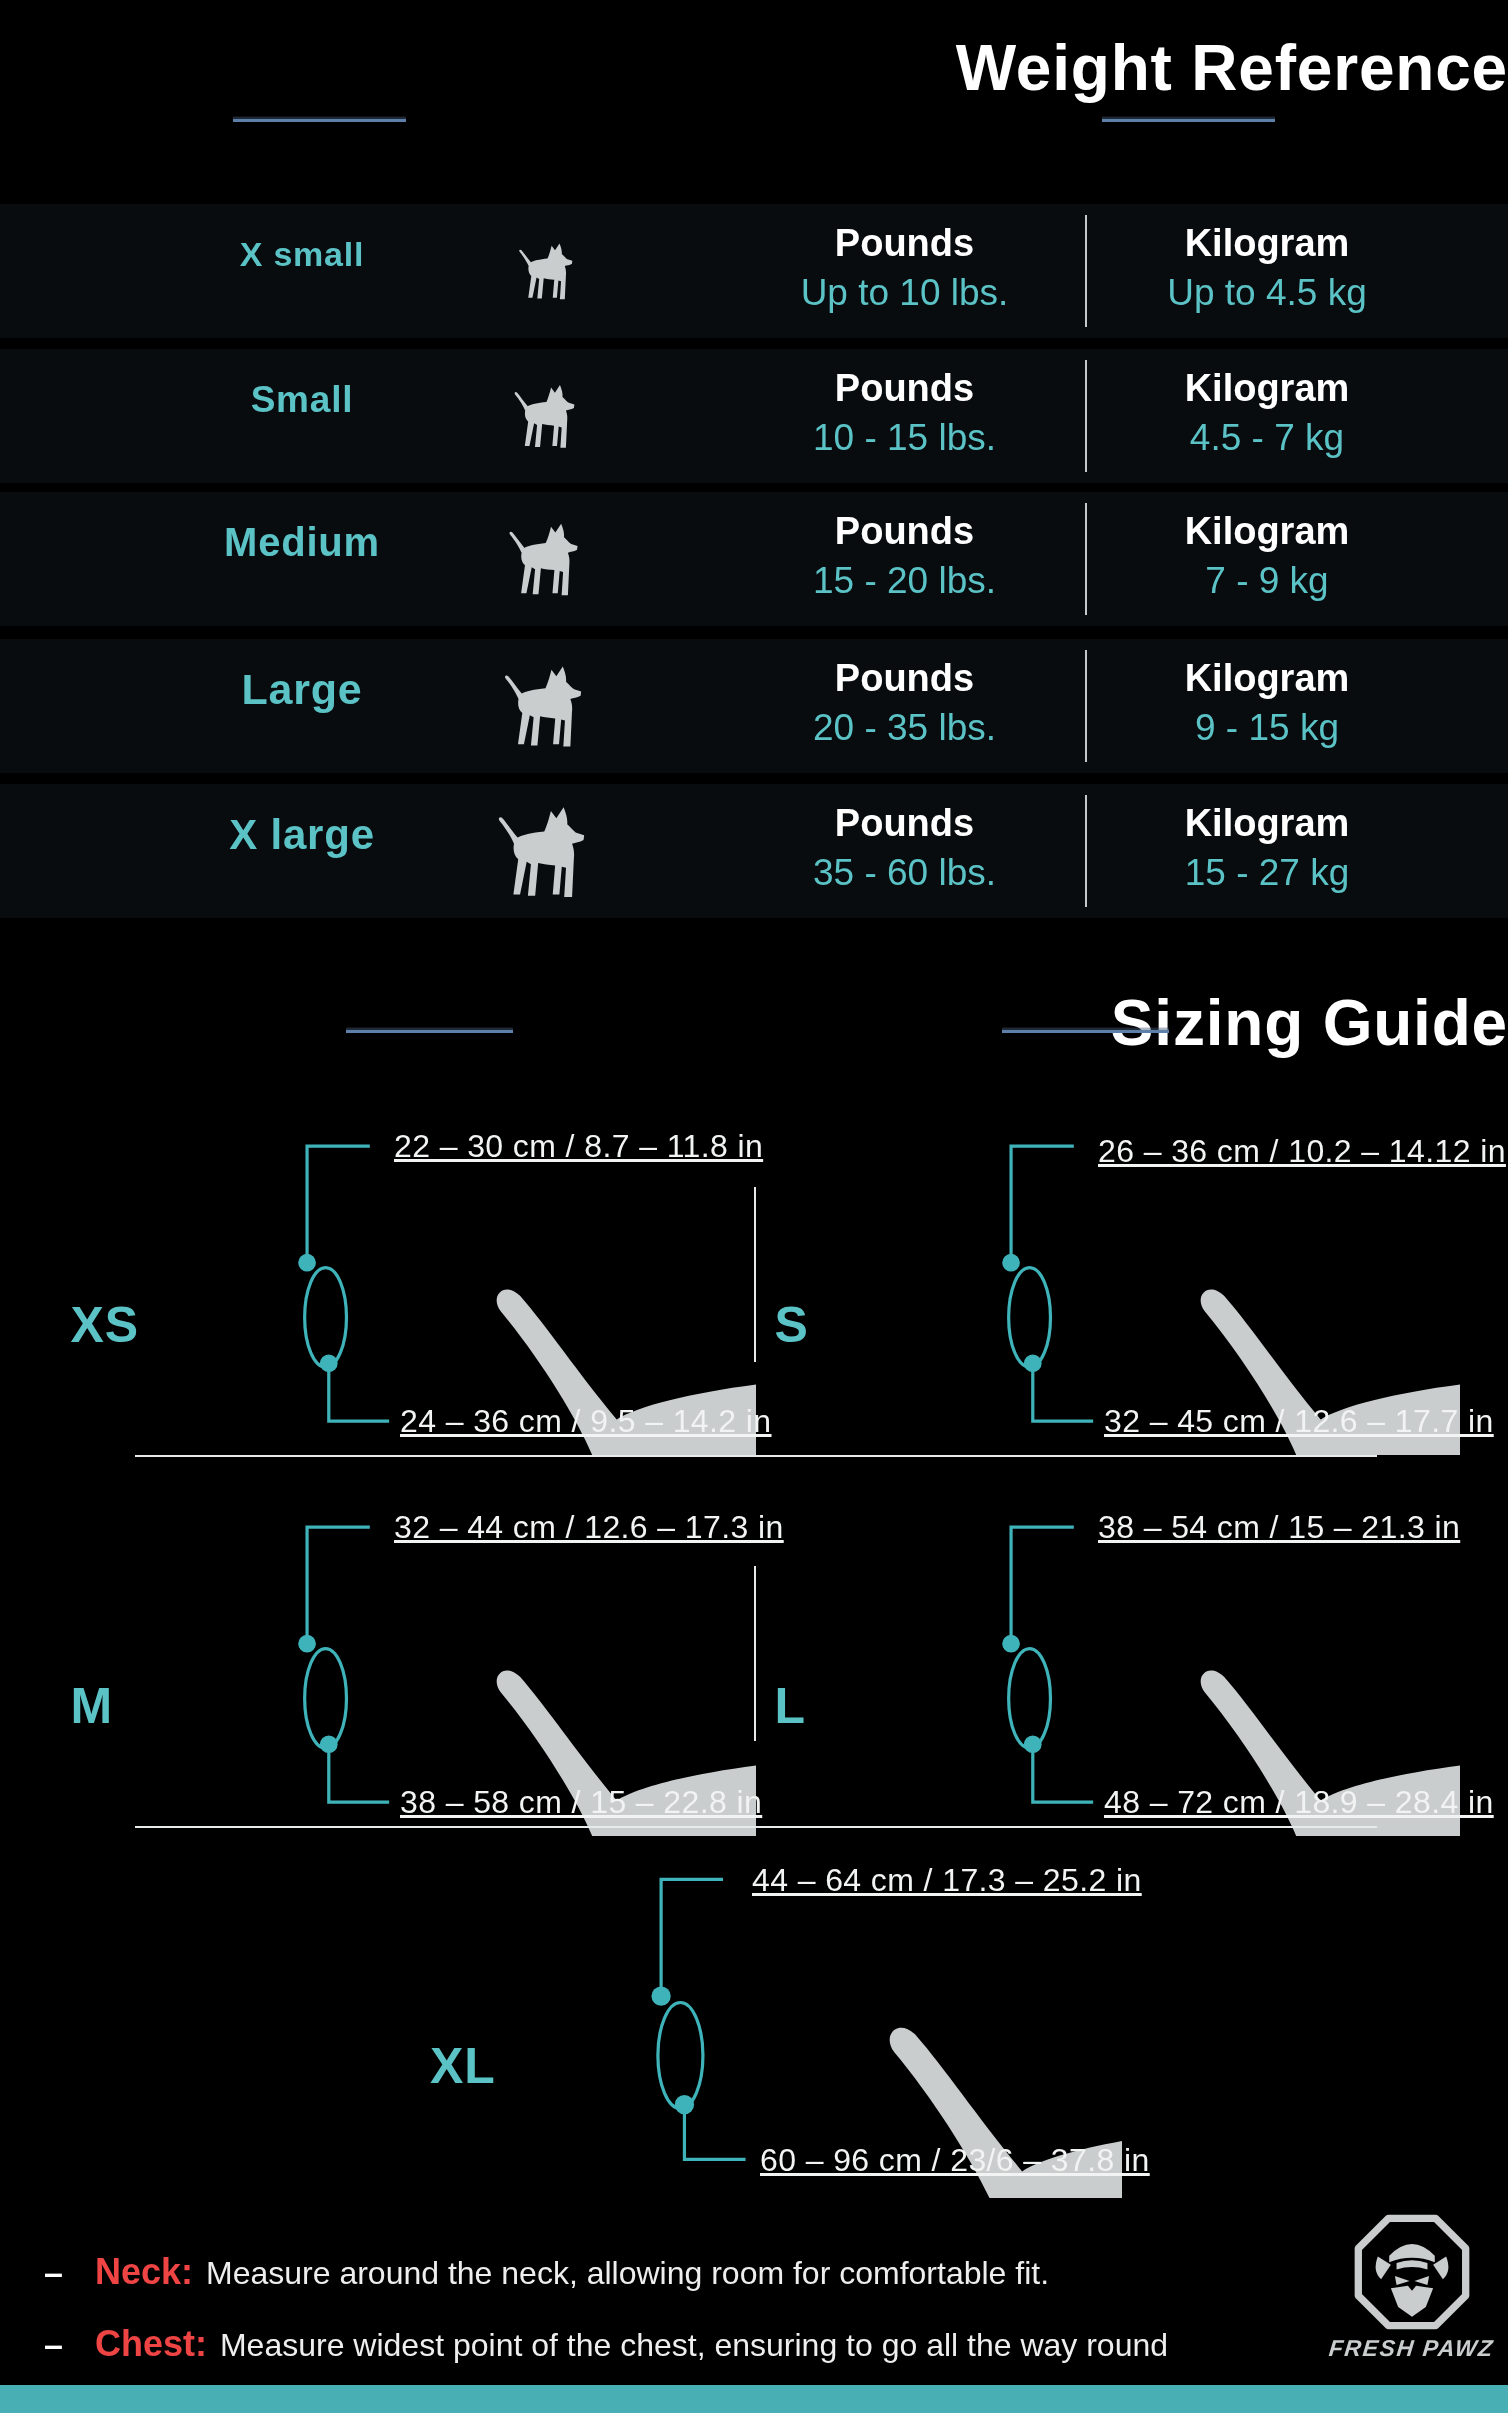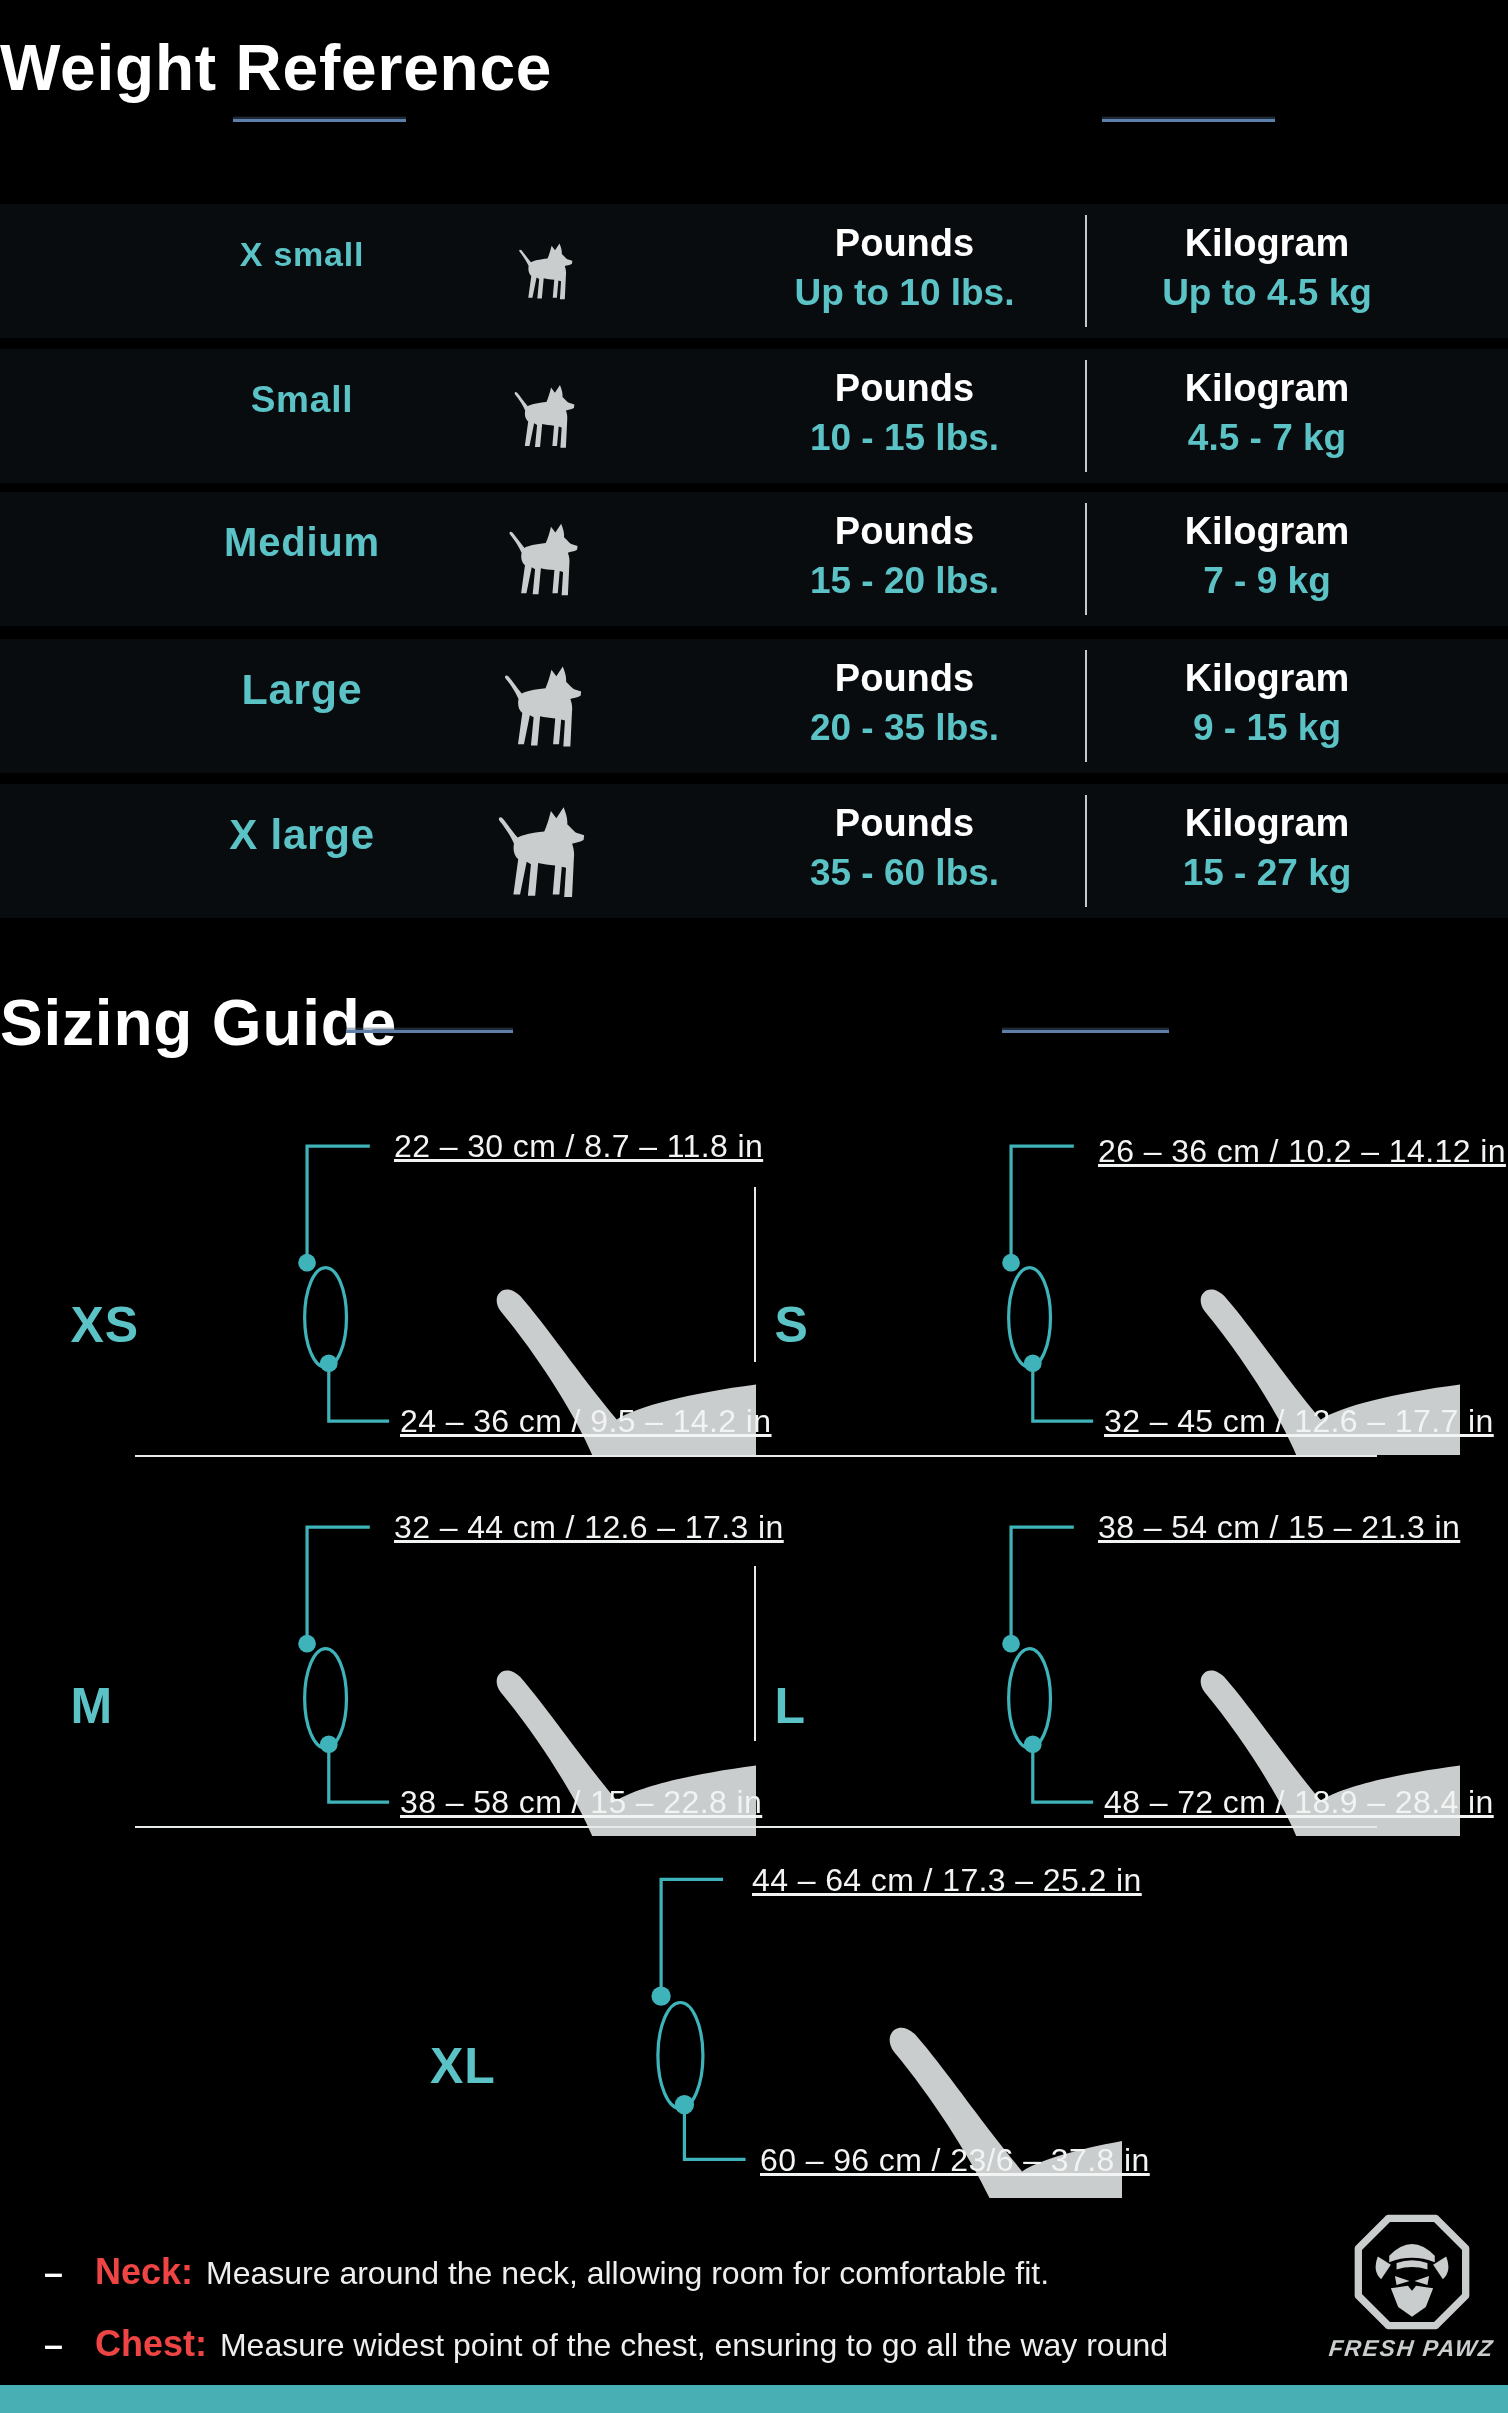--- a/index.html
+++ b/index.html
@@ -3,41 +3,41 @@
 <meta charset="utf-8">
 <style>
   html,body{margin:0;padding:0;}
   body{
     width:1508px;height:2413px;position:relative;background:#000;
     font-family:"Liberation Sans",sans-serif;overflow:hidden;
     -webkit-font-smoothing:antialiased;
   }
   
   .big-title{
-    position:absolute;left:0;width:1508px;text-align:left;
+    position:absolute;left:0;width:1508px;text-align:right;
     color:#fff;font-size:64px;font-weight:bold;letter-spacing:0.8px;
   }
   .deco-line{
     position:absolute;height:3.2px;background:#5d80aa;
     box-shadow:0 -2.4px 0 rgba(70,90,120,.45);
   }
   
   .w-row{position:absolute;left:0;width:1508px;height:134px;background:#080c0e;}
   .w-size{
     position:absolute;left:121px;width:362px;top:0;height:101px;
     display:flex;align-items:center;justify-content:center;
     color:#5bc2c6;font-weight:bold;letter-spacing:0.8px;
   }
   .w-dog{
     position:absolute;left:451px;width:201px;top:0;height:134px;
     display:flex;align-items:center;justify-content:center;
   }
   .w-col{position:absolute;top:0;height:134px;text-align:center;}
   .w-col .hdr{position:absolute;top:17.7px;left:0;width:100%;color:#fff;font-size:38px;font-weight:bold;}
-  .w-col .val{position:absolute;top:68px;left:0;width:100%;color:#5bc2c6;font-size:37px;font-weight:bold;}
+  .w-col .val{position:absolute;top:68px;left:0;width:100%;color:#5bc2c6;font-size:37px;font-weight:normal;}
   .col-lbs{left:784px;width:241px;}
   .col-kg{left:1126px;width:282px;}
   .w-div{position:absolute;left:1085px;top:11.3px;height:112px;width:1.6px;background:#d8dede;opacity:.9;}
   
   .sz-block{position:absolute;width:708px;height:346px;}
   .sz-label{
     position:absolute;left:22.5px;top:187px;width:161px;
     color:#5bc2c6;font-size:50px;font-weight:bold;letter-spacing:0.8px;
   }
   .sz-svg{position:absolute;left:0;top:0;}

